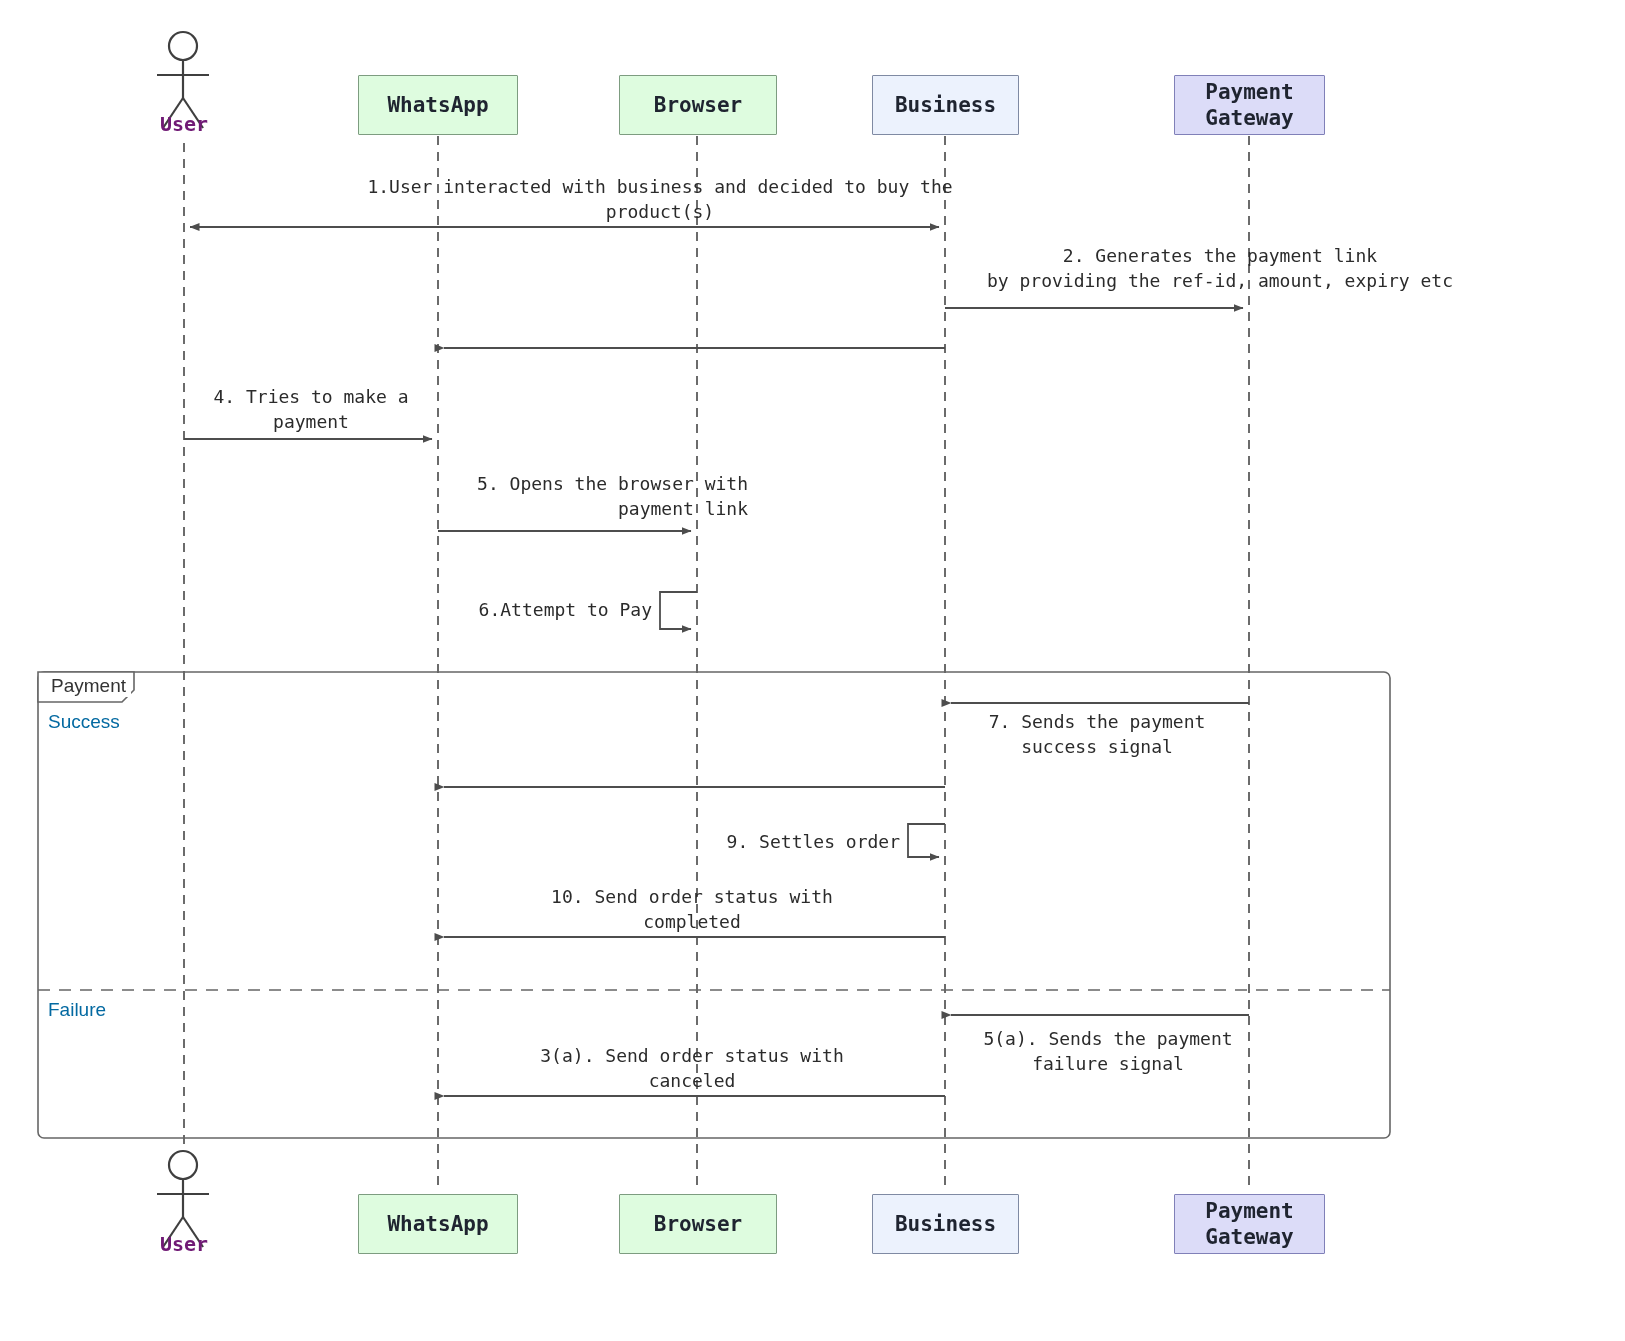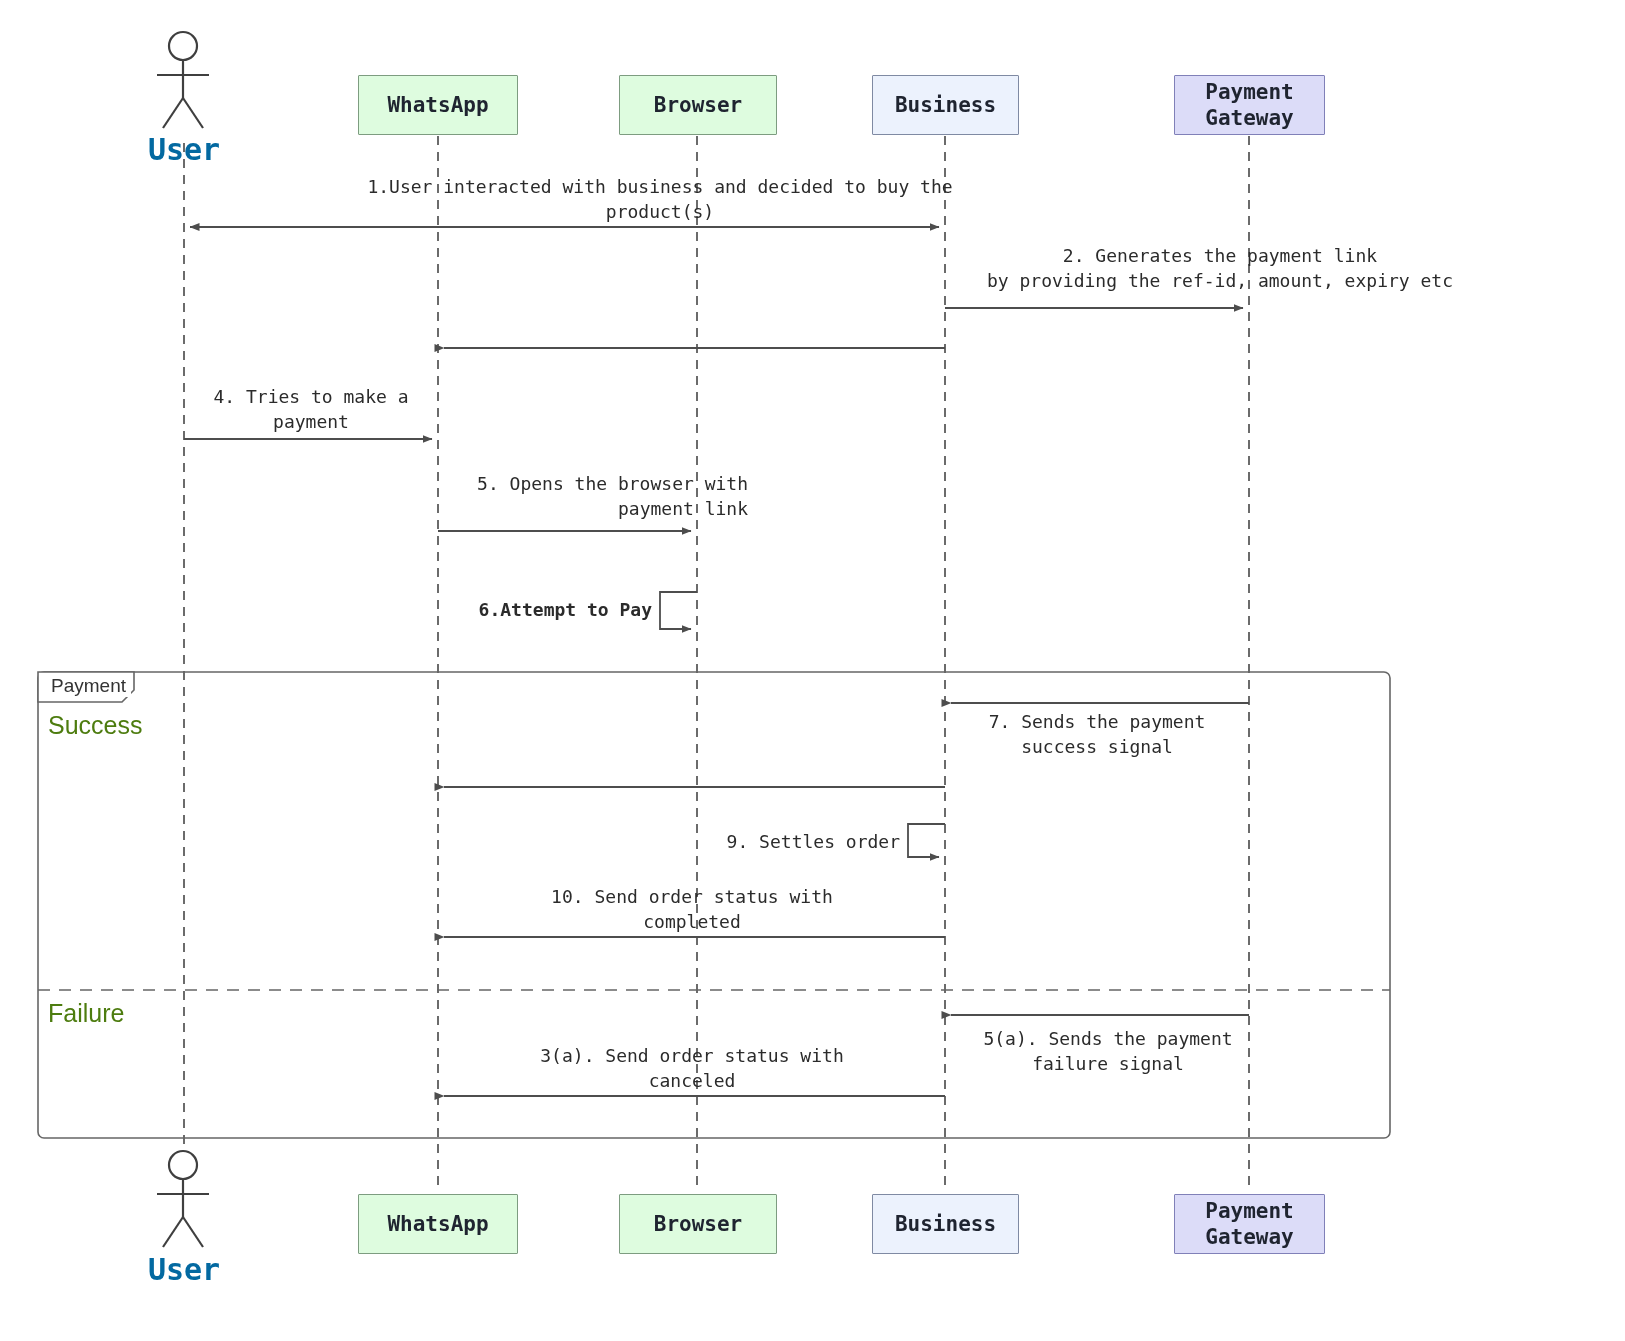--- a/index.html
+++ b/index.html
@@ -6,27 +6,27 @@
   body{width:1625px;height:1341px;font-family:"DejaVu Sans Mono",monospace;}
   #stage{position:relative;width:1625px;height:1341px;overflow:hidden;}
   svg.layer{position:absolute;left:0;top:0;width:1625px;height:1341px;pointer-events:none;}
   .pbox{position:absolute;box-sizing:border-box;display:flex;align-items:center;justify-content:center;
         font-family:"DejaVu Sans Mono",monospace;font-weight:bold;font-size:21px;line-height:1.25;
         color:#1f2430;text-align:center;border:1px solid #8a9a8a;border-radius:1px;}
   .pbox.green{background:#DEFCDF;border-color:#7d9c80;}
   .pbox.blue{background:#ECF2FD;border-color:#7f8aa3;}
   .pbox.purple{background:#DCDCF8;border-color:#8080b8;}
   .actor-label{position:absolute;font-family:"DejaVu Sans Mono",monospace;font-weight:bold;
-        font-size:30px;color:#0369a1;text-align:center;white-space:nowrap;margin-top:20px;}
+        font-size:20px;color:#701a75;text-align:center;white-space:nowrap;}
   .msg{position:absolute;font-family:"DejaVu Sans Mono",monospace;font-size:18px;line-height:25px;
         color:#2b2b2b;text-align:center;white-space:pre-line;}
   .msg.right{text-align:right;}
   .alt-tag{position:absolute;font-family:"Liberation Sans",sans-serif;font-size:19px;color:#333333;
         background:#ffffff;padding:0 5px;}
-  .alt-cond{position:absolute;font-family:"Liberation Sans",sans-serif;font-size:25px;color:#4d7c0f;text-align:right;}
+  .alt-cond{position:absolute;font-family:"Liberation Sans",sans-serif;font-size:19px;color:#0369a1;text-align:right;}
 </style>
 </head>
 <body>
 
 <div id="stage">
 
   <svg class="layer" viewBox="0 0 1625 1341">
     <defs>
       <marker id="ah" markerWidth="12" markerHeight="12" refX="9.5" refY="4" orient="auto" markerUnits="userSpaceOnUse">
         <path d="M0,0 L10,4 L0,8 z" fill="#4d4d4d"></path>
@@ -142,21 +142,21 @@
   <div class="msg" style="left:880px;top:243px;width:680px;">2. Generates the payment link
 by providing the ref-id, amount, expiry etc</div>
 
 
   <div class="msg" style="left:188px;top:384px;width:246px;">4. Tries to make a
 payment</div>
 
   <div class="msg" style="left:428px;top:471px;width:320px;text-align:right;">5. Opens the browser with
 payment link</div>
 
-  <div class="msg right" style="left:260px;top:597px;width:392px;font-weight:bold;">6.Attempt to Pay</div>
+  <div class="msg right" style="left:260px;top:597px;width:392px;">6.Attempt to Pay</div>
 
   <div class="msg" style="left:952px;top:709px;width:290px;">7. Sends the payment
 success signal</div>
 
 
   <div class="msg right" style="left:500px;top:829px;width:400px;">9. Settles order</div>
 
   <div class="msg" style="left:442px;top:884px;width:500px;">10. Send order status with
 completed</div>
 

